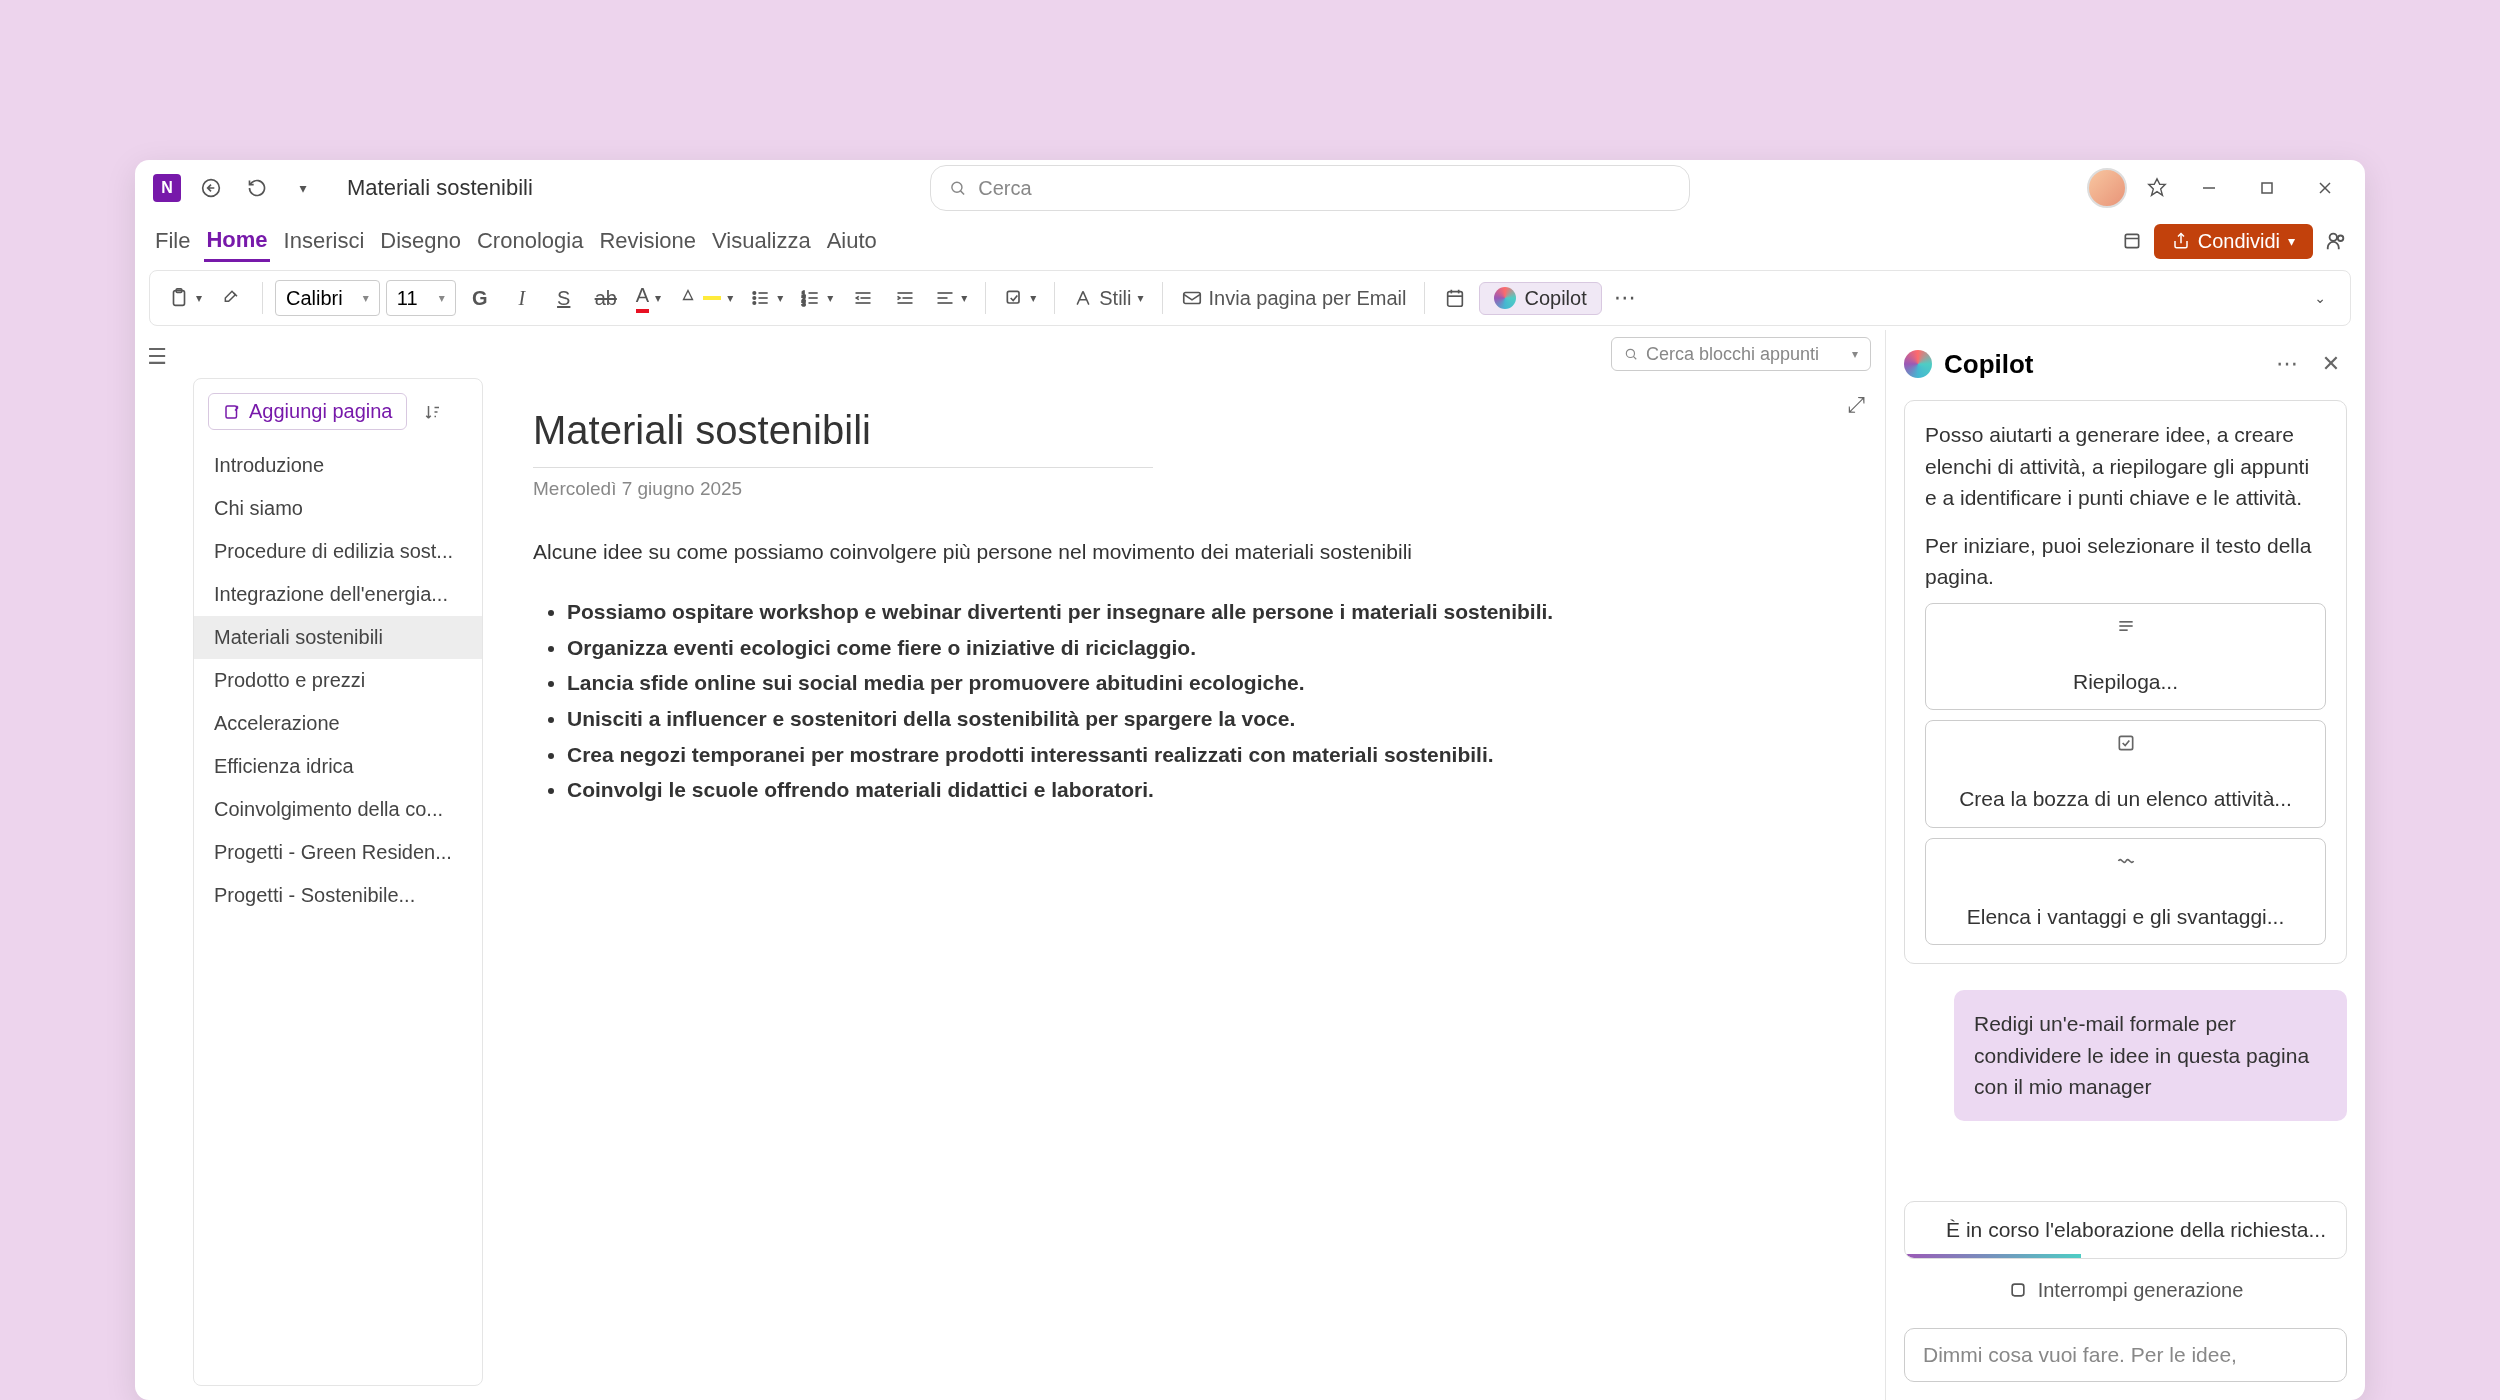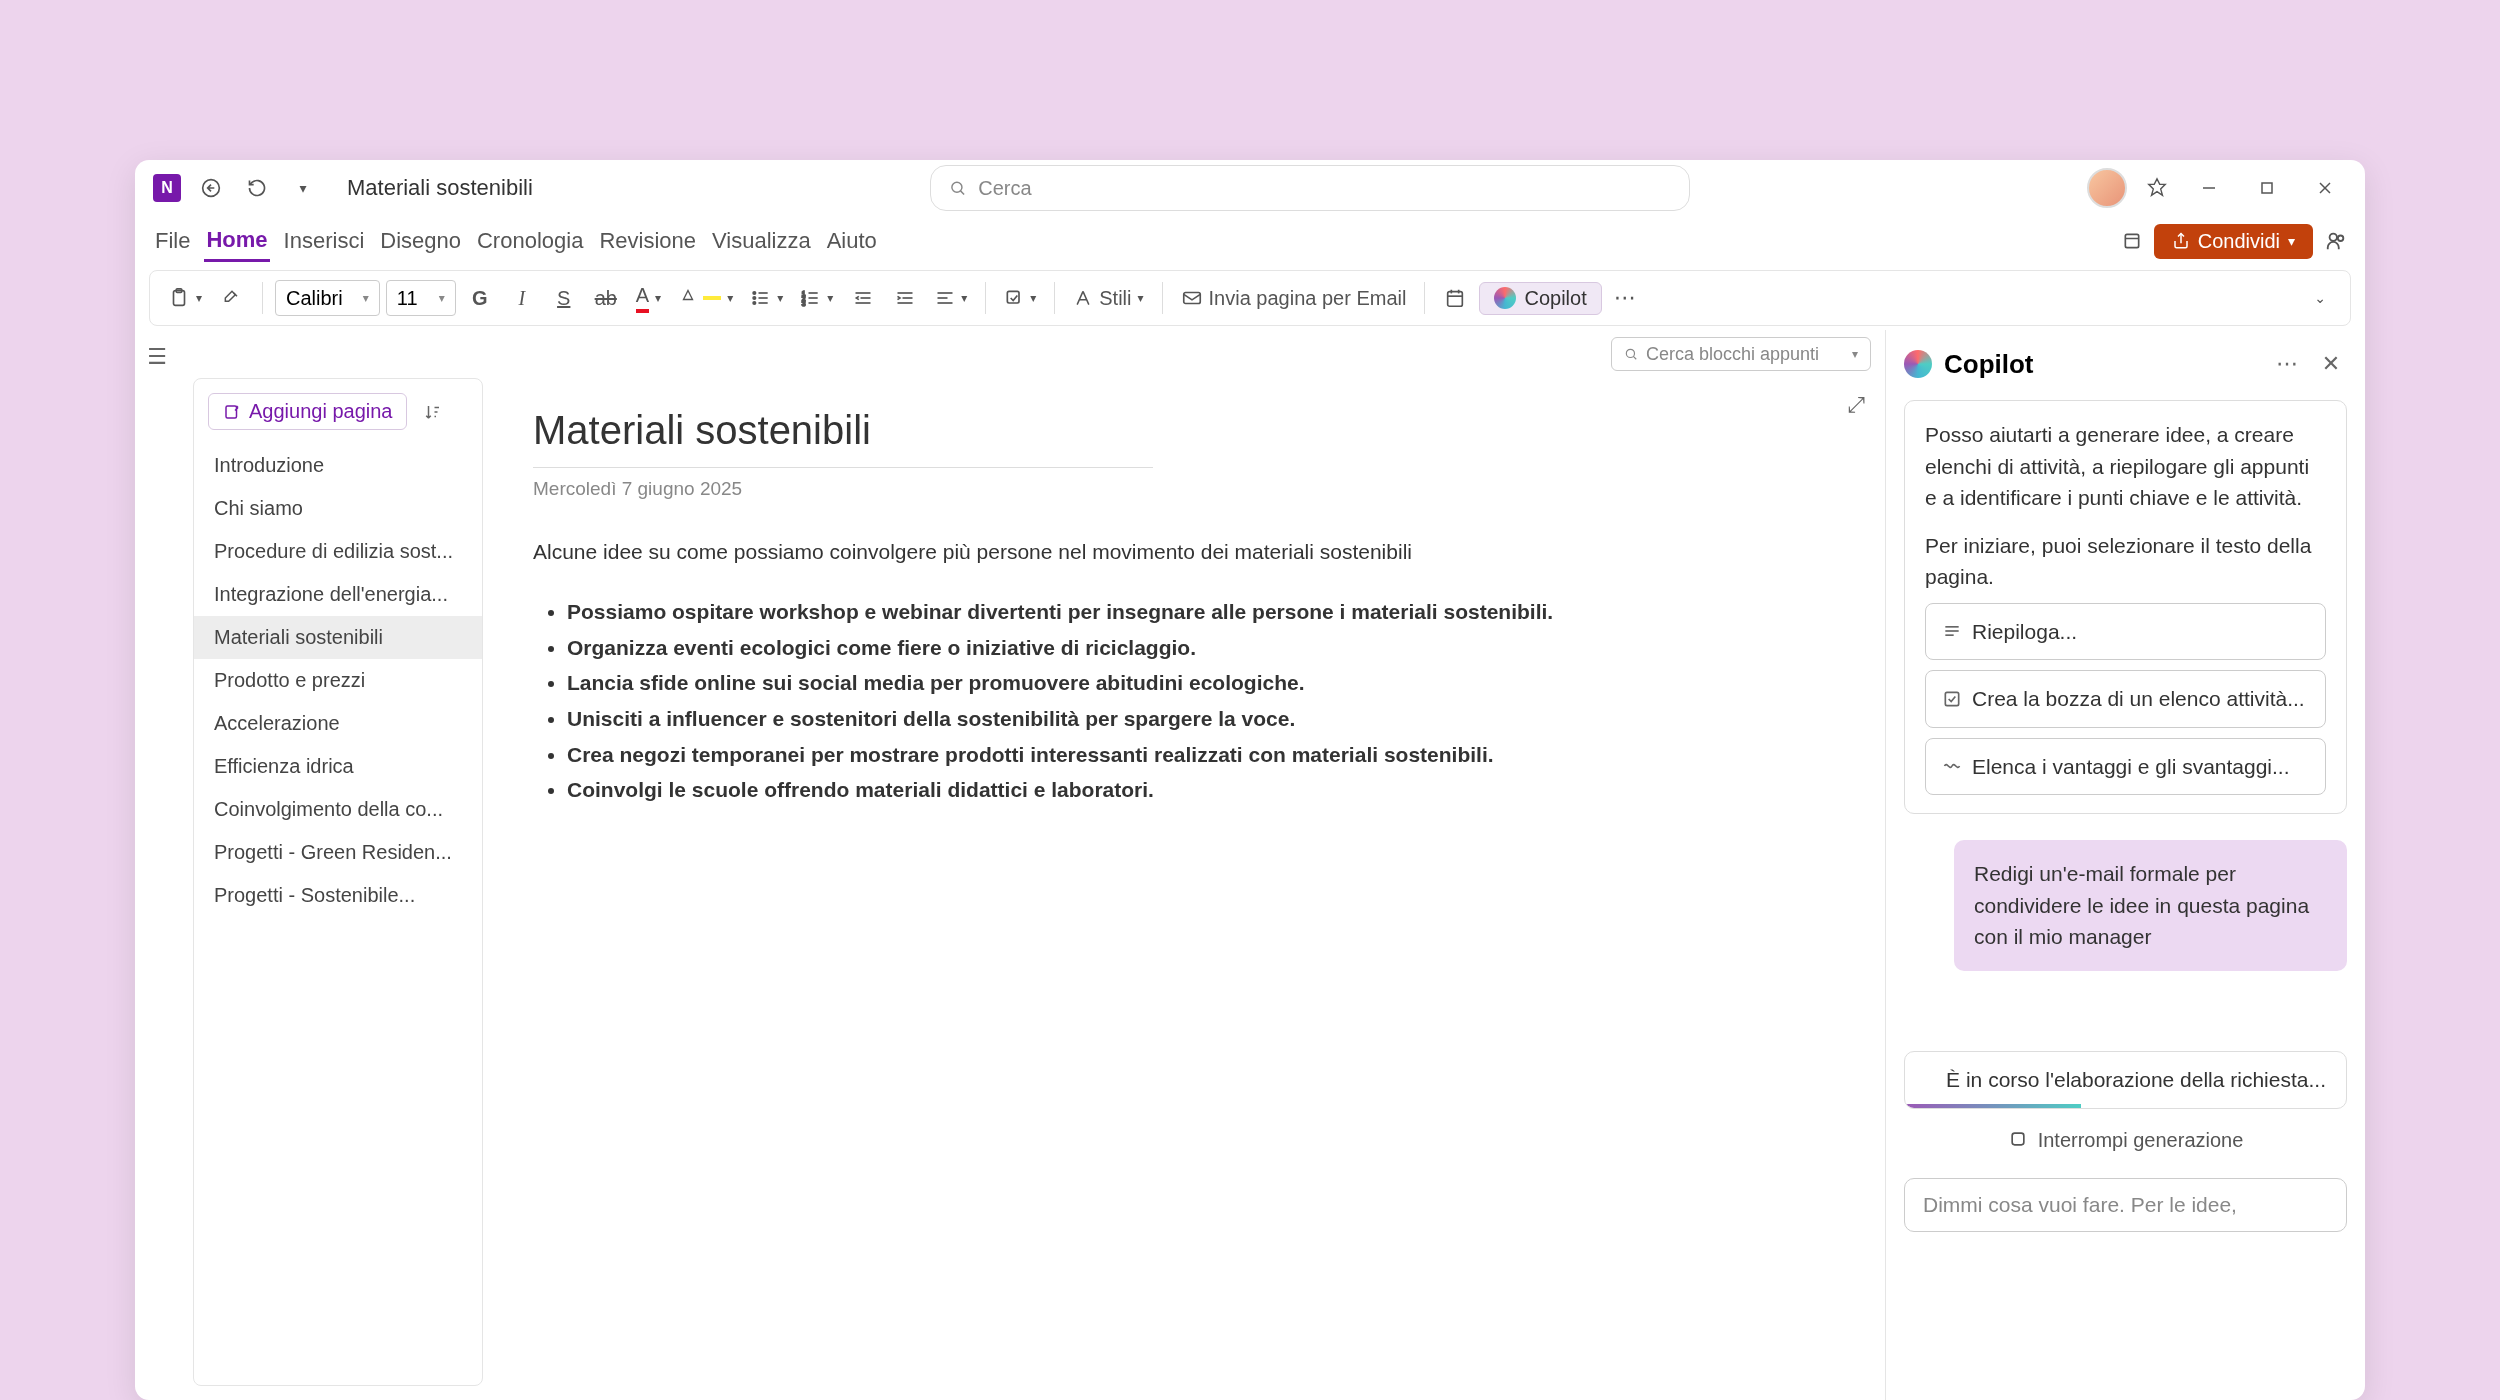--- a/index.html
+++ b/index.html
@@ -50,26 +50,26 @@
 .page-date { font-size:19px; color:#888; margin-top:10px; }
 .intro-text { font-size:21px; color:#333; margin-top:40px; }
 .bullet-list { margin-top:30px; padding-left:34px; }
 .bullet-list li { font-size:21px; color:#333; line-height:1.7;font-weight:bold; }
 
 .copilot-panel { width:480px; border-left:1px solid #e5e5e5; display:flex; flex-direction:column; padding:18px; }
 .cp-header { display:flex; align-items:center; gap:12px; }
 .cp-title { font-size:26px; font-weight:600; flex:1; }
 .cp-header .icon-btn { width:32px; height:32px; display:flex; align-items:center; justify-content:center; color:#666; font-size:22px; }
 .cp-card { border:1px solid #ddd; border-radius:10px; padding:18px 20px; margin-top:20px; font-size:21px; color:#333; line-height:1.5; }
-.cp-suggestion { border:1px solid #ccc; border-radius:8px; padding:12px 16px; font-size:21px; color:#333; display:flex; align-items:center; gap:10px; margin-top:10px; cursor:pointer; }
+.cp-suggestion { border:1px solid #ccc; border-radius:8px; padding:12px 16px; font-size:21px; color:#333; display:flex; align-items:center; gap:30px; margin-top:10px; cursor:pointer;flex-direction:column; }
 .cp-suggestion:first-of-type { margin-top:18px; }
 .cp-user-msg { background:#ecd9f2; border-radius:10px; padding:18px 20px; font-size:21px; color:#333; line-height:1.5; margin-top:26px; margin-left:50px; }
 .cp-status { border:1px solid #ddd; border-radius:10px; padding:16px 20px; font-size:21px; color:#333; margin-top:80px; position:relative; overflow:hidden;text-align:right; }
 .cp-status::after { content:""; position:absolute; left:0; bottom:0; width:40%; height:4px; background:linear-gradient(90deg,#9b59b6,#4ecdc4); }
-.cp-stop { text-align:center; font-size:20px; color:#555; margin-top:20px; display:flex; justify-content:center; gap:10px; }
+.cp-stop { text-align:center; font-size:20px; color:#555; margin-top:20px; display:flex; align-items:center; justify-content:center; gap:10px; }
 .cp-input { border:1px solid #ccc; border-radius:10px; padding:14px 18px; font-size:21px; color:#888; margin-top:26px; }
 
 svg { display:block; }
 </style>
 </head>
 <body>
 
 <div class="window">
 
   <div class="titlebar">

